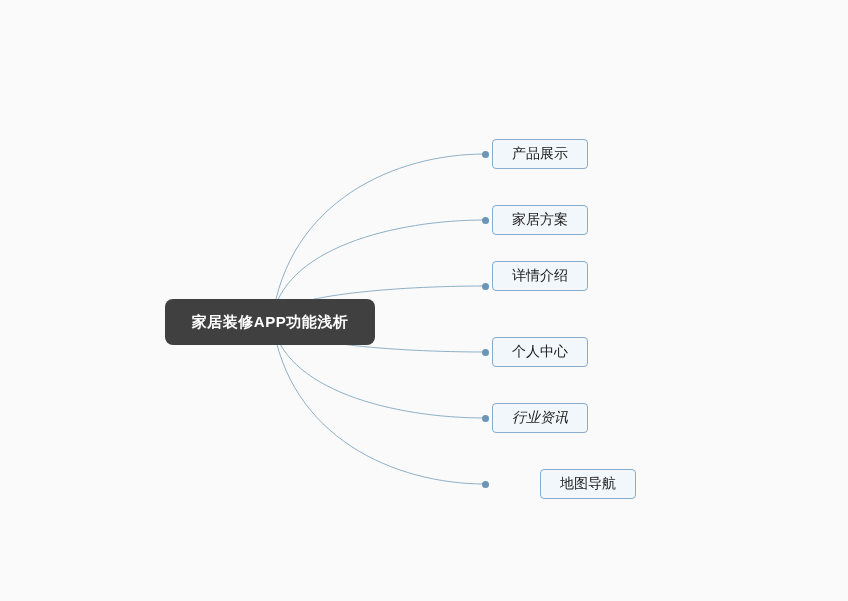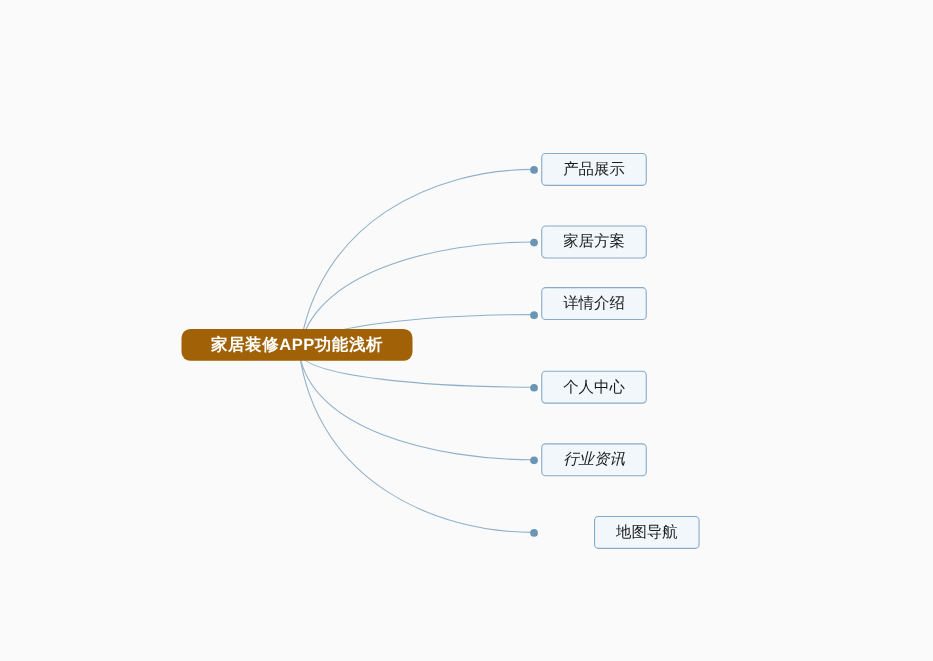--- a/index.html
+++ b/index.html
@@ -31,22 +31,22 @@
     box-sizing: border-box;
     display: flex;
     align-items: center;
     justify-content: center;
     white-space: nowrap;
   }
   .root-node {
     left: 165px;
     top: 299px;
     width: 210px;
-    height: 29px;
-    background: #a16207;
+    height: 46px;
+    background: #404040;
     border-radius: 8px;
     color: #ffffff;
     font-size: 15px;
     font-weight: bold;
     letter-spacing: 0.5px;
     z-index: 5;
   }
   .branch-node {
     left: 492px;
     width: 96px;

